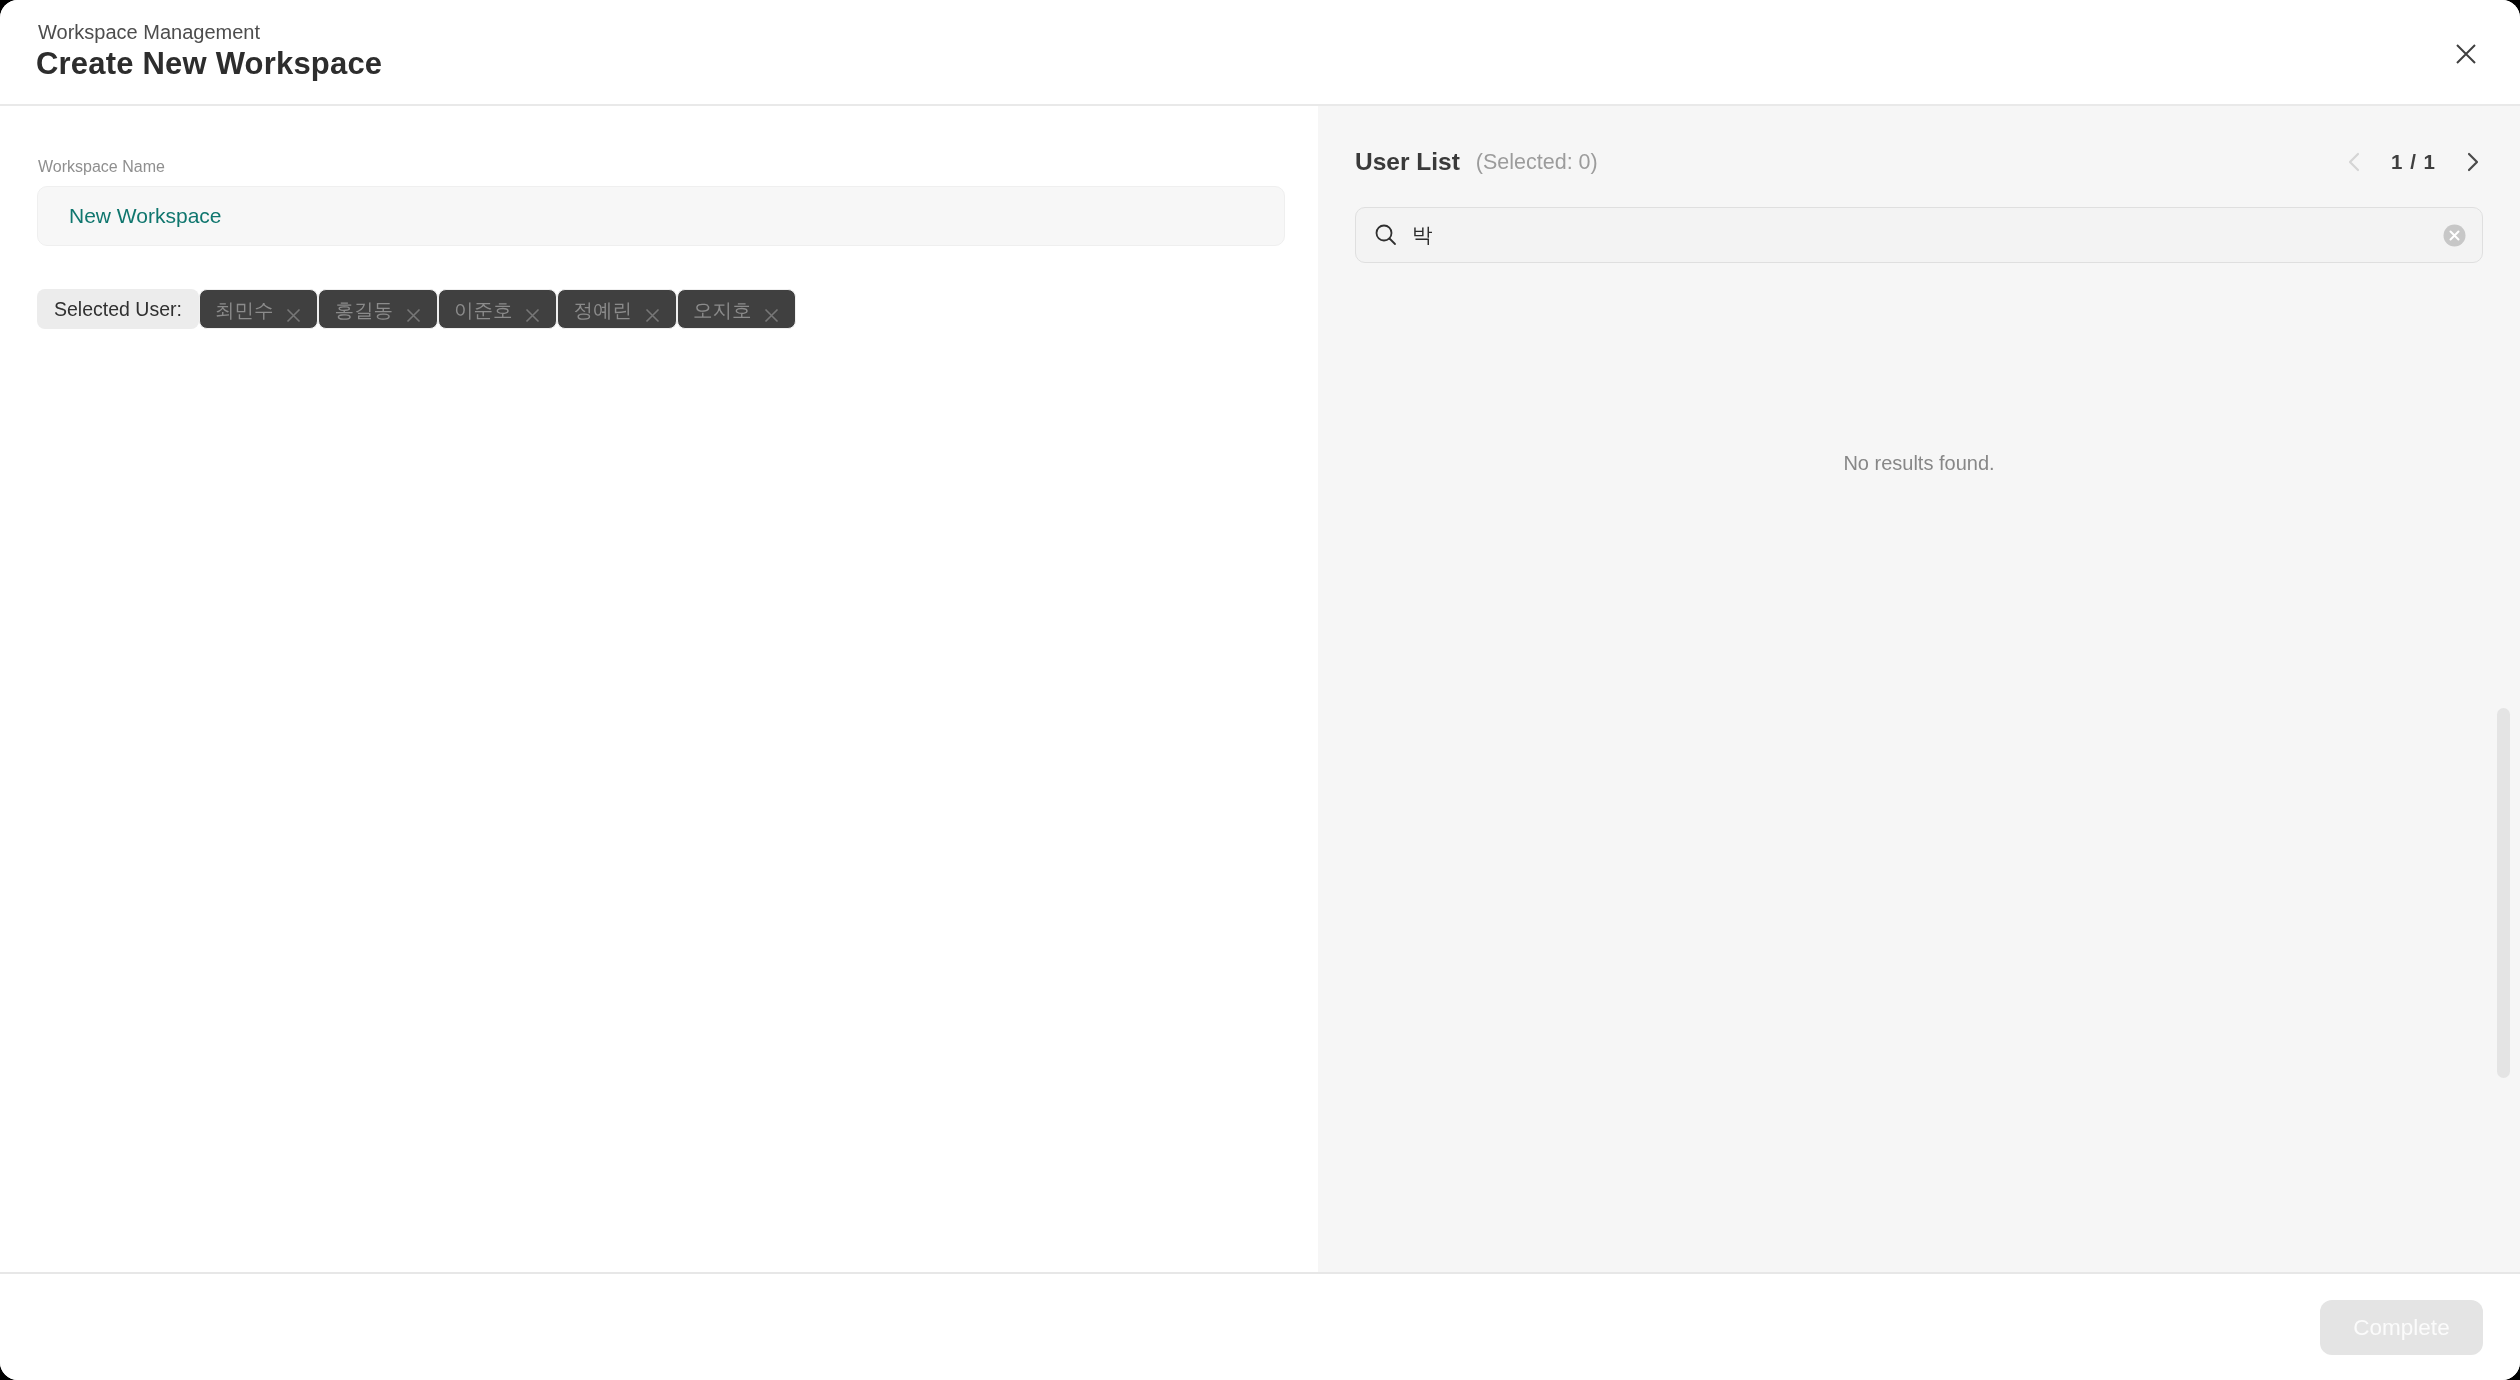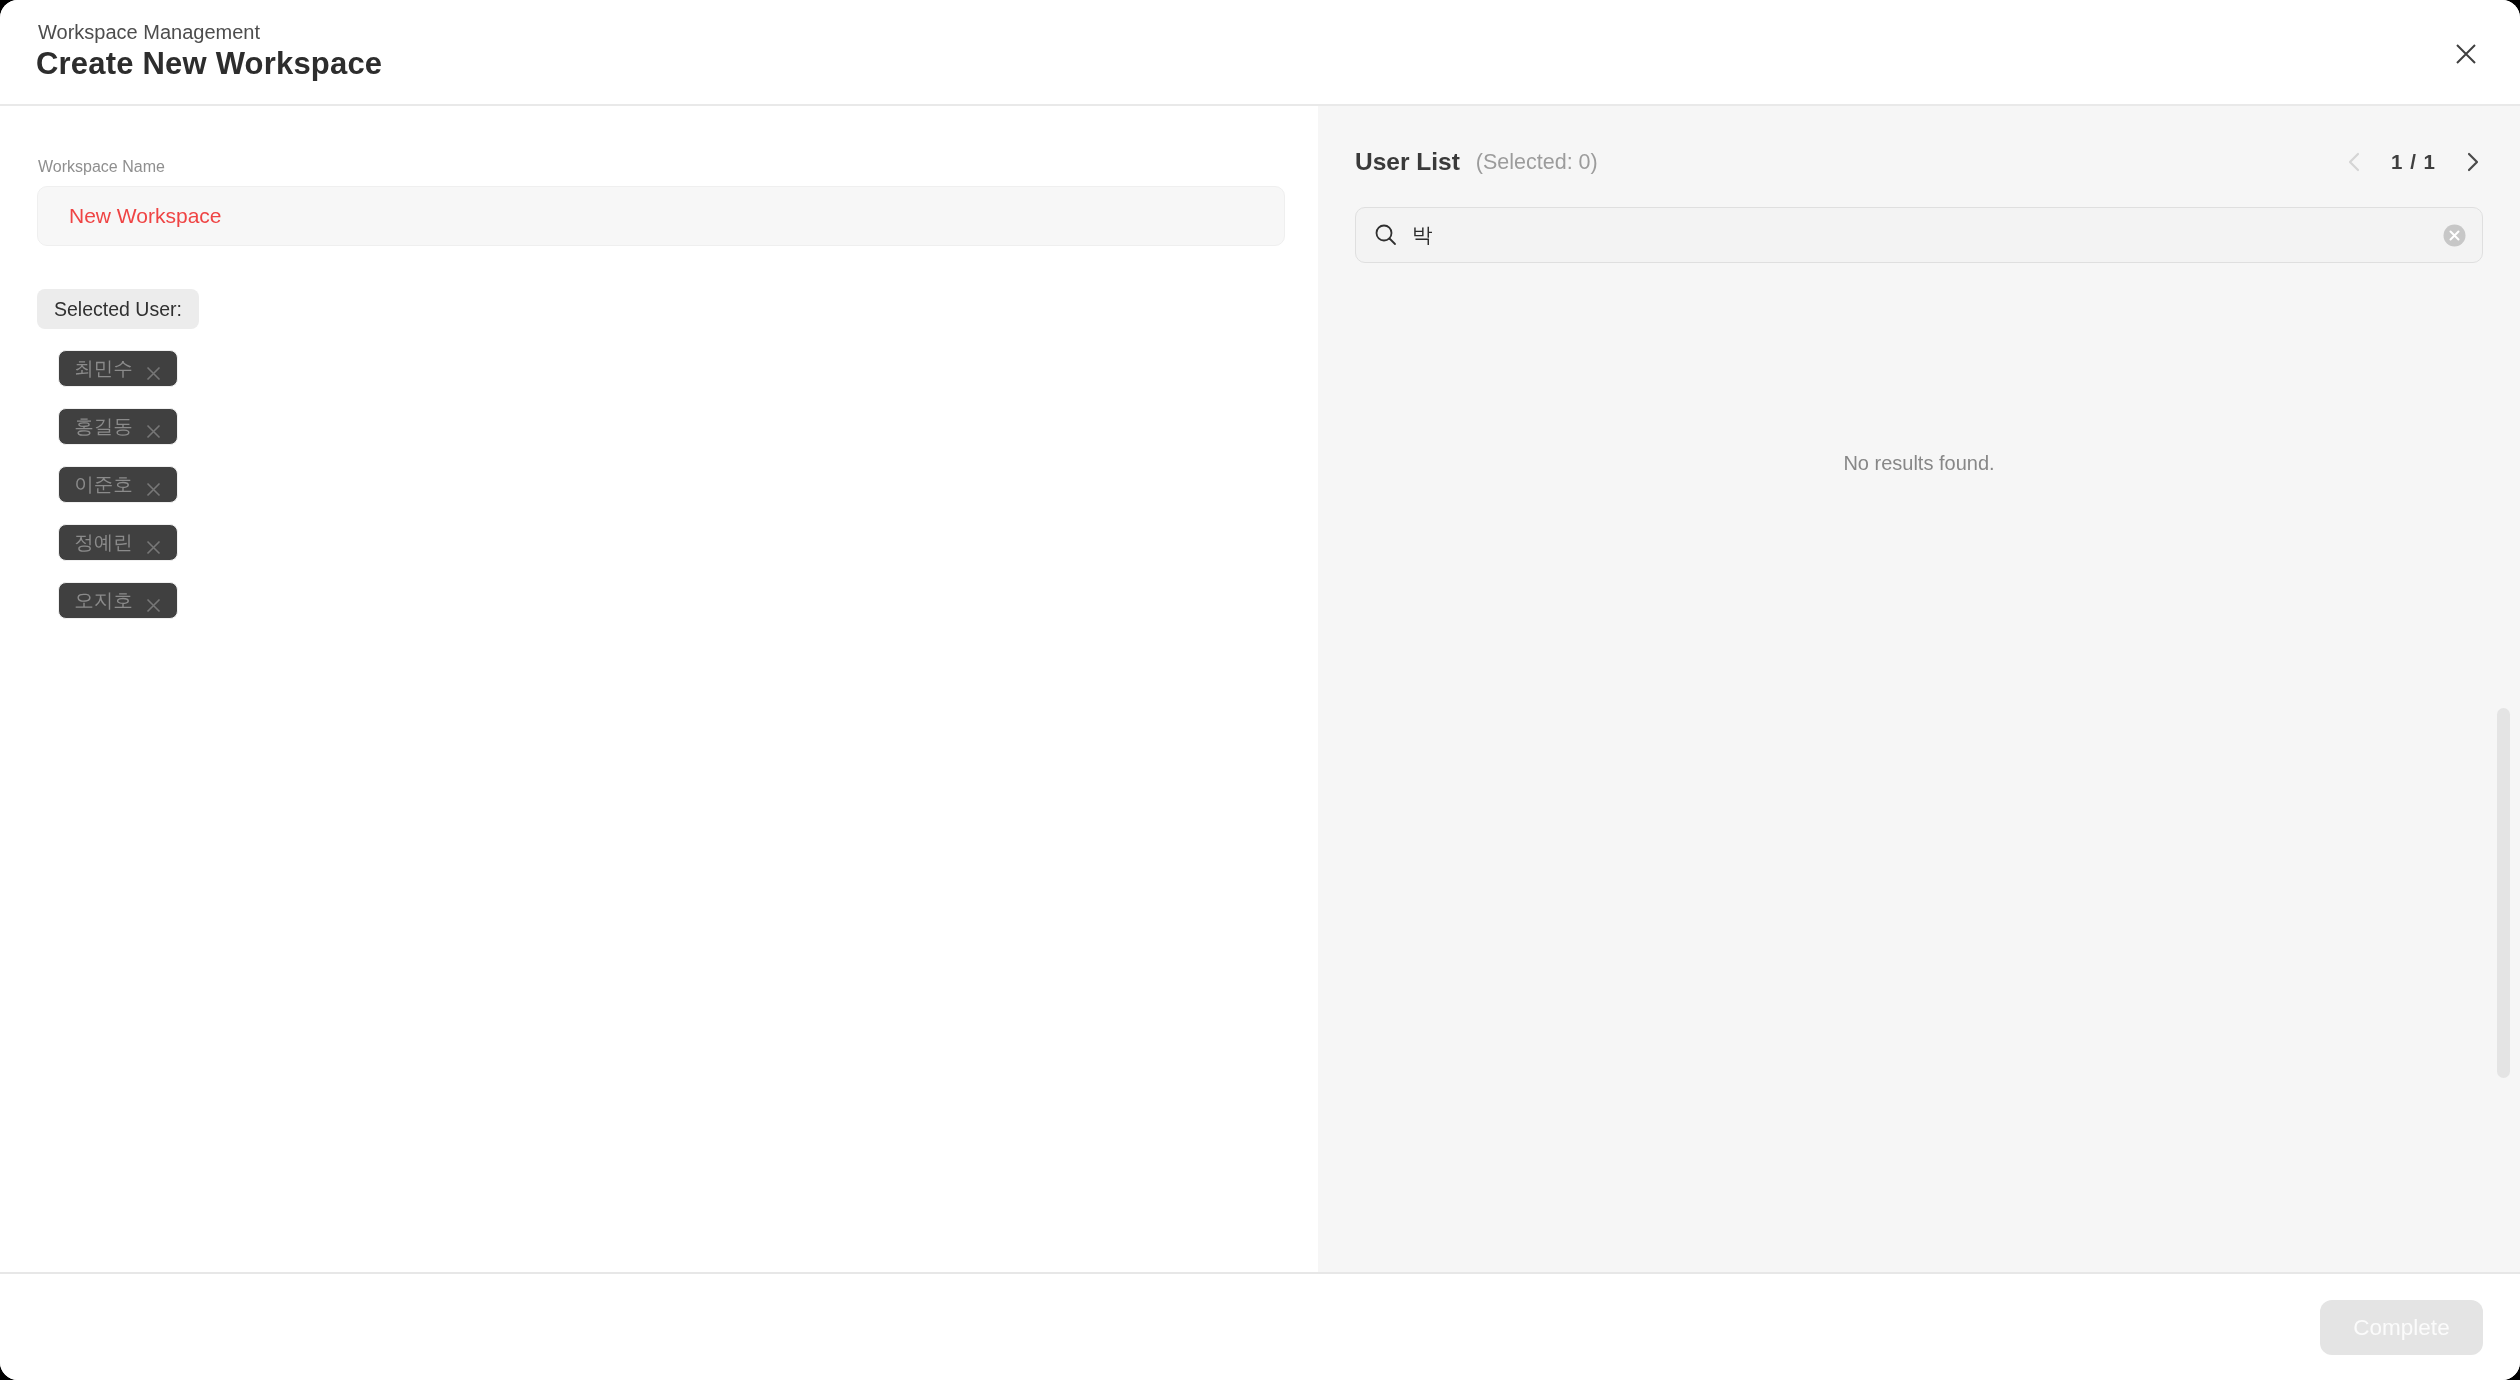--- a/index.html
+++ b/index.html
@@ -17,22 +17,22 @@
   .hdr .breadcrumb{position:absolute;left:38px;top:21px;font-size:20px;color:#4d4d4d;}
   .hdr .title{position:absolute;left:36px;top:46px;font-size:31px;font-weight:700;color:#2d2d2d;letter-spacing:.2px;}
   .close-btn{position:absolute;right:28px;top:28px;width:52px;height:52px;display:flex;align-items:center;justify-content:center;background:none;border:none;cursor:pointer;padding:0;}
   
   .left-panel{position:absolute;left:0;top:106px;width:1318px;bottom:108px;background:#fff;}
   .right-panel{position:absolute;left:1318px;right:0;top:106px;bottom:108px;background:#f6f6f6;}
   
   .ws-label{position:absolute;left:38px;top:52px;font-size:16px;color:#8f8f8f;}
   .ws-input{position:absolute;left:37px;top:80px;width:1248px;height:60px;box-sizing:border-box;
     background:#f7f7f7;border:1px solid #efefef;border-radius:10px;padding:0 0 0 31px;
-    font-size:21px;color:#ef4444;font-family:inherit;outline:none;}
-  .chips-row{position:absolute;left:37px;top:183px;height:40px;display:flex;align-items:center;gap:21px;flex-direction:column;}
+    font-size:21px;color:#0f766e;font-family:inherit;outline:none;}
+  .chips-row{position:absolute;left:37px;top:183px;height:40px;display:flex;align-items:center;}
   .chips-label{background:#ececec;border-radius:8px;height:40px;line-height:40px;padding:0 17px;font-size:19.5px;color:#303030;white-space:nowrap;}
   .chip{background:#404040;border:1px solid #f0f0f0;border-radius:8px;height:40px;box-sizing:border-box;display:flex;align-items:flex-end;gap:12px;padding:4px 15px;font-size:19.5px;color:#8b8b8b;white-space:nowrap;}
   .chip .x{display:flex;align-items:center;cursor:pointer;}
   .toggle-row{position:absolute;left:37px;top:266px;width:1248px;height:63px;box-sizing:border-box;background:#f7f7f7;border-radius:6px;display:flex;align-items:center;padding-left:16px;}
   .toggle{width:51px;height:32px;border-radius:16px;background:#3b7df2;position:relative;cursor:pointer;flex:0 0 auto;}
   .toggle .knob{position:absolute;top:3px;right:3px;width:26px;height:26px;border-radius:50%;background:#fff;}
   .toggle-label{margin-left:15px;font-size:20.5px;color:#575757;}
   
   .rp-head{position:absolute;left:37px;right:37px;top:38px;height:36px;display:flex;align-items:center;}
   .rp-title{font-size:24.5px;font-weight:700;color:#3a3a3a;}

